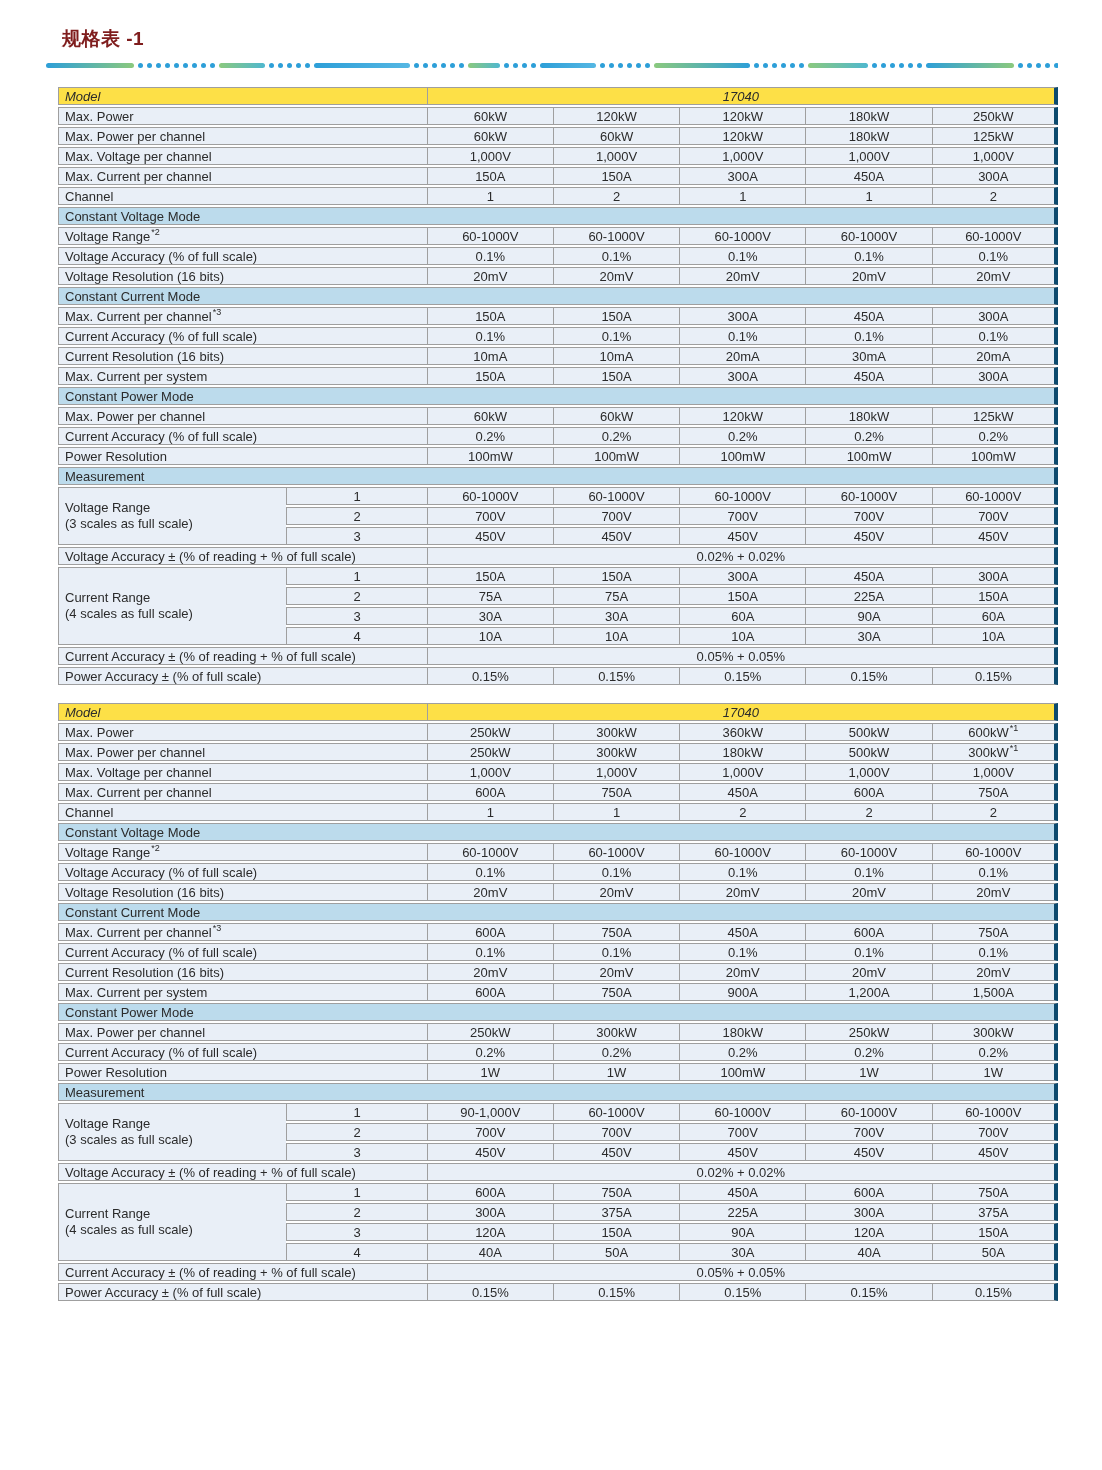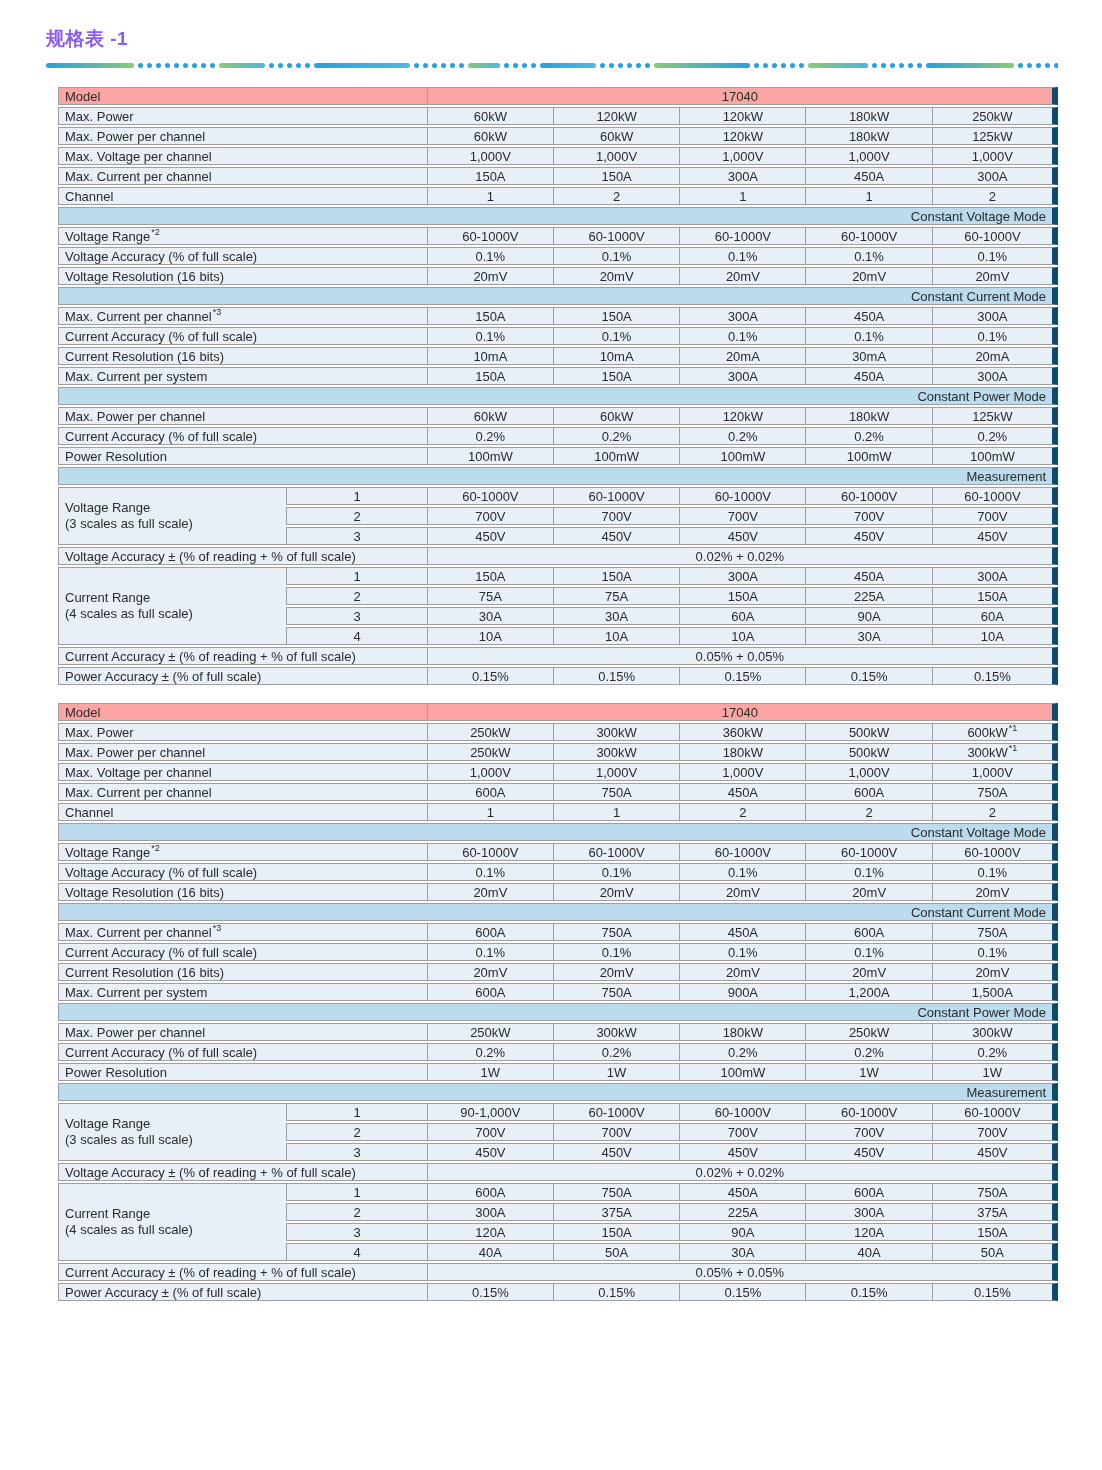--- a/index.html
+++ b/index.html
@@ -10,23 +10,23 @@
     background: #ffffff;
     font-family: "Liberation Sans", sans-serif;
     color: #2b2b2b;
     overflow: hidden;
   }
   .page { padding: 26px 44px 0 46px; }
 
   .page-title {
     font-size: 19px;
     font-weight: bold;
-    color: #8b5cf6;
+    color: #7f1d1d;
     letter-spacing: 0.5px;
-    margin: 0 0 10px 0;
+    margin: 0 0 10px 16px;
   }
 
   .divider {
     display: flex;
     align-items: center;
     gap: 4px;
     width: 1012px;
     height: 7px;
     overflow: hidden;
     margin: 0 0 16px 0;
@@ -49,24 +49,24 @@
     background: #E9EFF7;
     border: 1px solid #9f9f9f;
     border-right: none;
     height: 18px;
     padding: 0 6px;
     text-align: center;
     white-space: nowrap;
     overflow: hidden;
     font-weight: normal;
   }
-  td.c:last-child { border-right: 6px solid #0c4a6e; }
+  td.c:last-child { border-right: 4px solid #0c4a6e; }
   td.label { text-align: left; }
-  tr.model-row td.c { background: #fca5a5; }
-  tr.section-row td.c { background: #BCDBEC; text-align: right; }
+  tr.model-row td.c { background: #fde047; font-style: italic; }
+  tr.section-row td.c { background: #BCDBEC; }
   td.group-label { line-height: 1.2; padding-top: 2px; padding-bottom: 2px; white-space: normal; }
   .group-label-line { display: block; }
   sup.fnote { font-size: 9px; vertical-align: super; line-height: 0; margin-left: 1px; }
 </style>
 </head>
 <body>
 
 <div class="page">
   <h1 class="page-title">规格表 -1</h1>
   <div class="divider">

